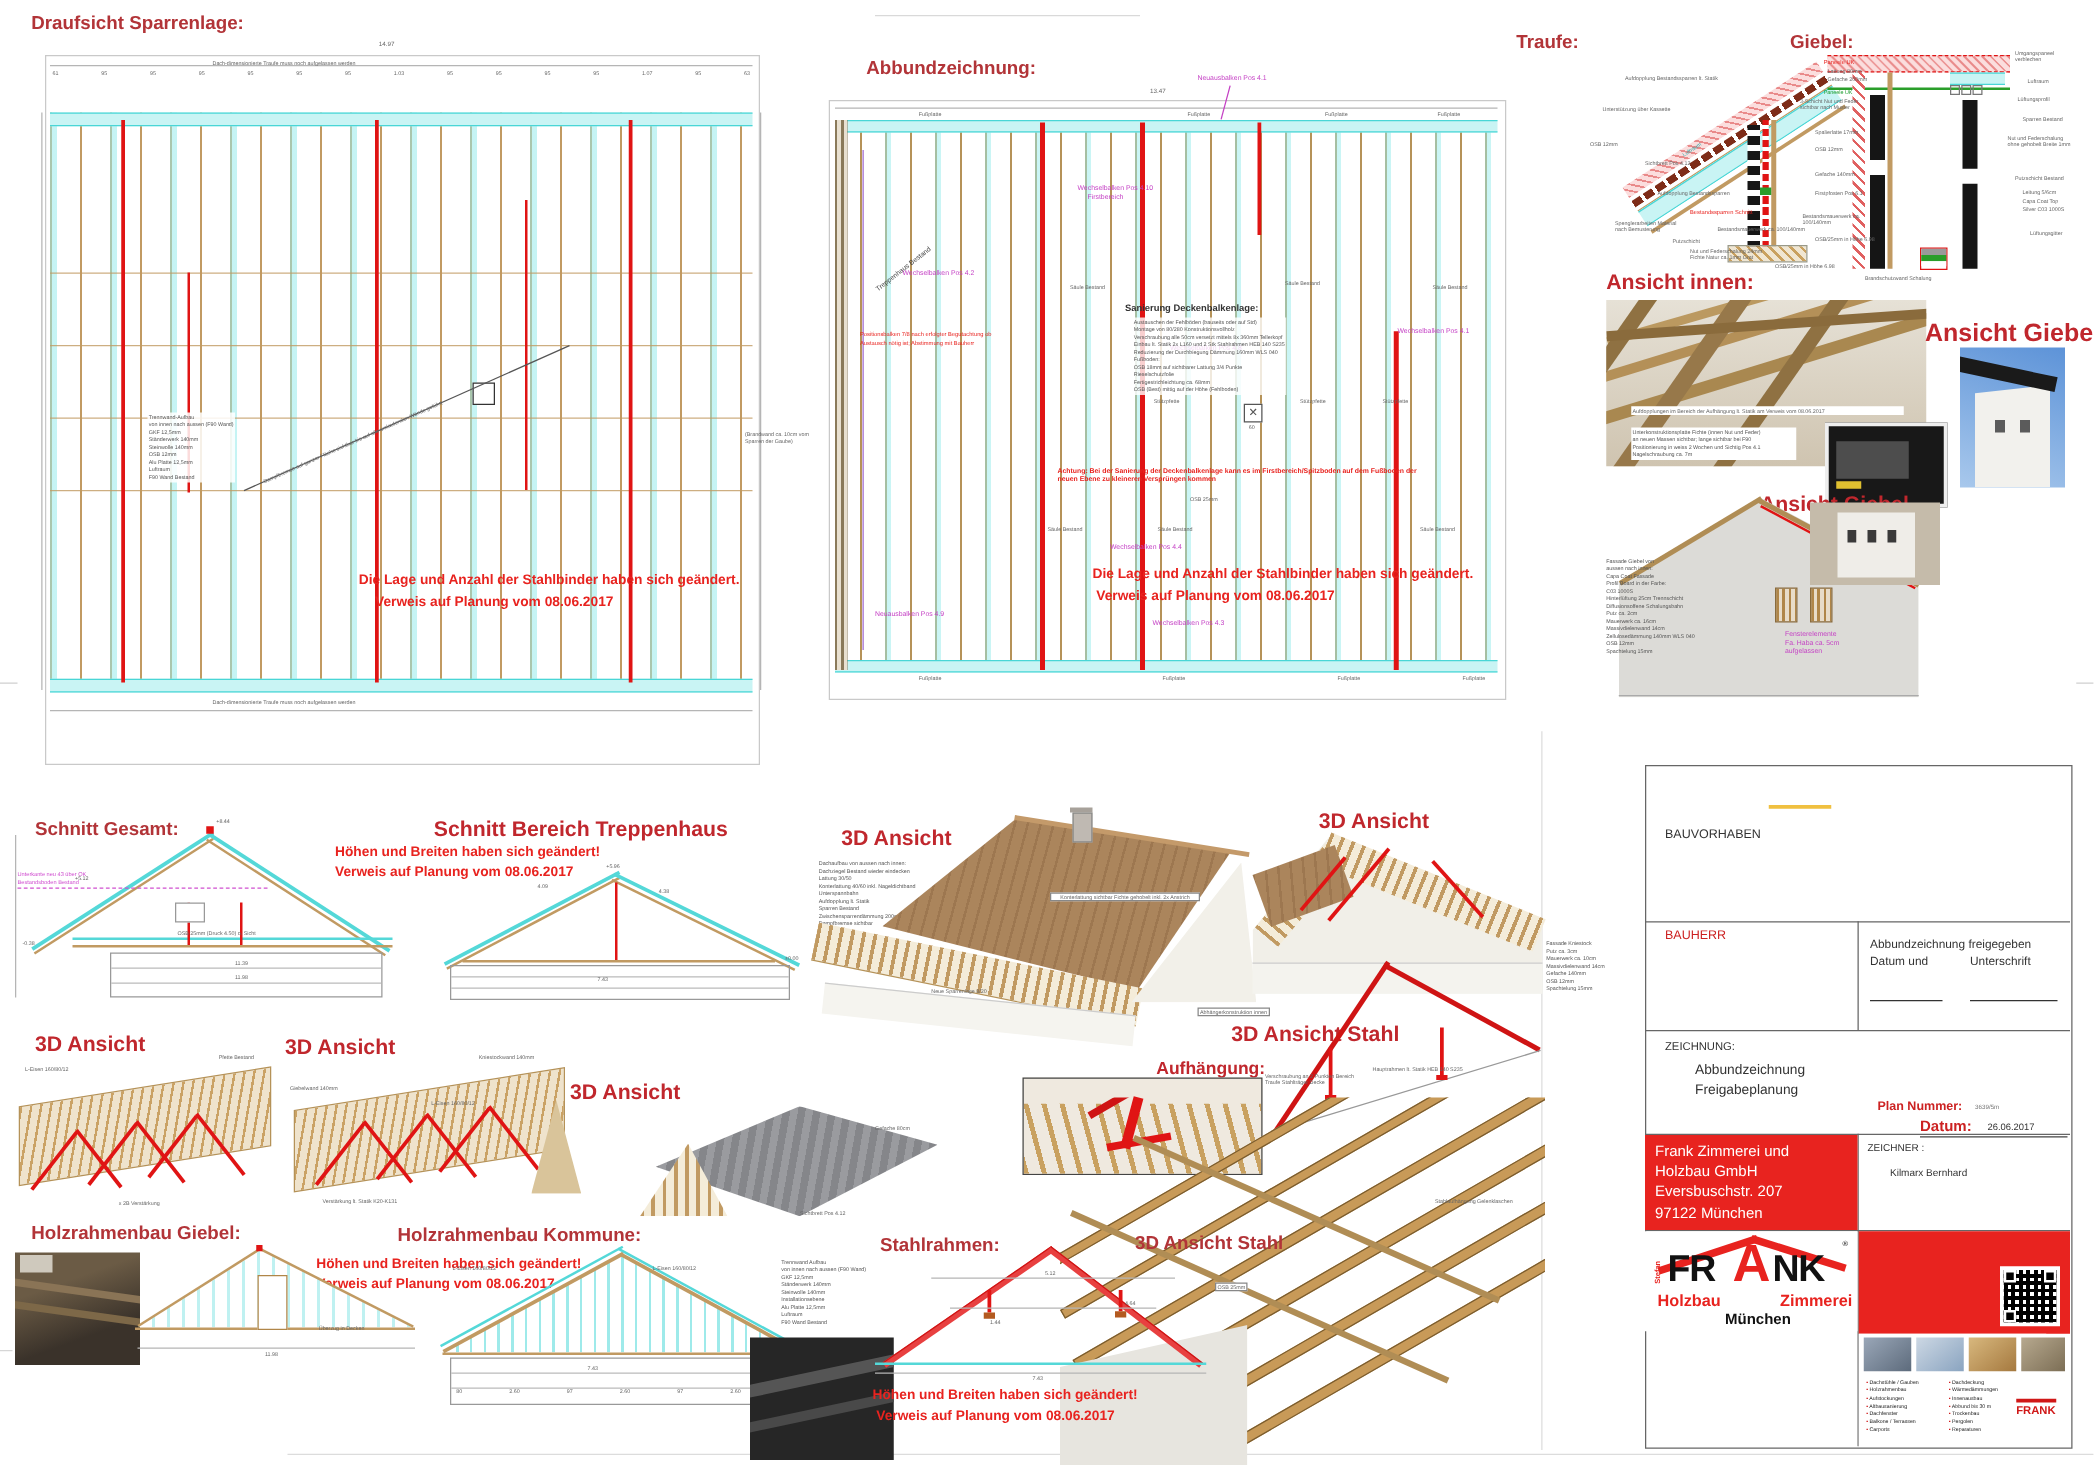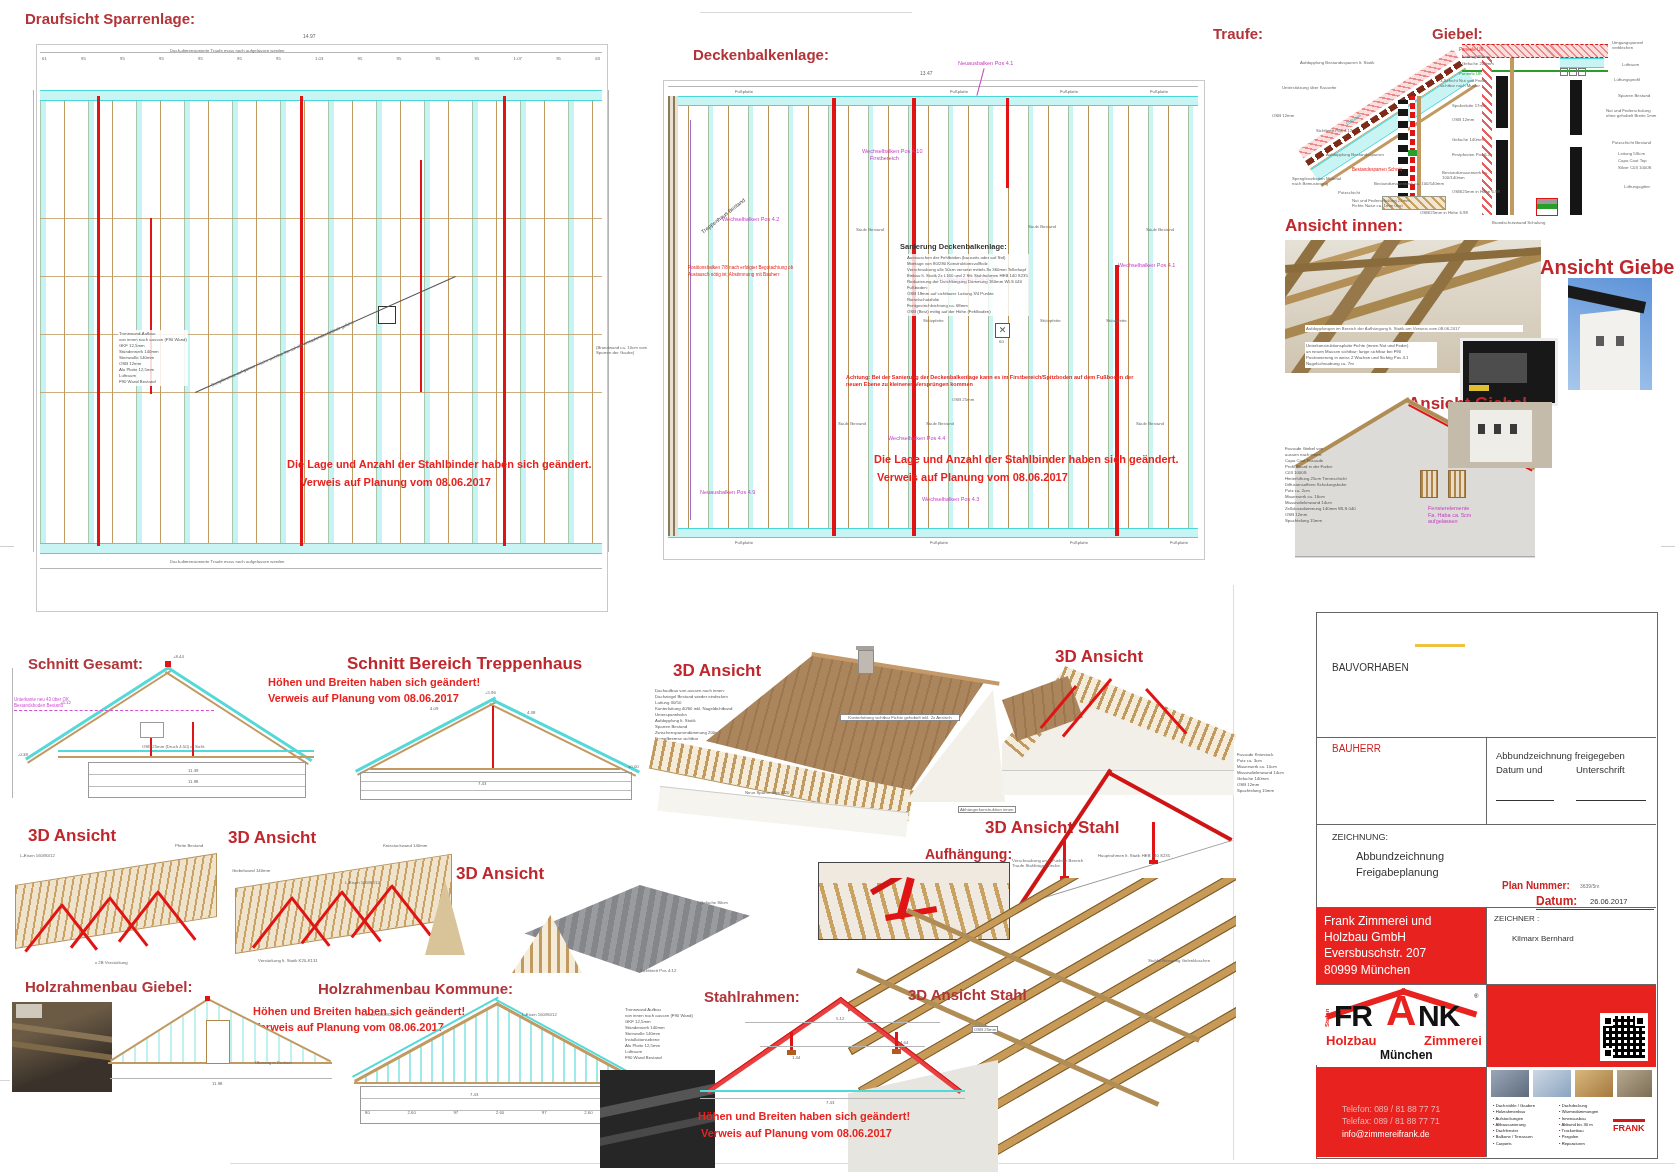--- a/index.html
+++ b/index.html
@@ -105,21 +105,21 @@
       <div>F90 Wand Bestand</div>
     </div>
   <div class="abs o0" style="left:195px;top:392px;width:285px;height:1px;background:#555;transform:rotate(-24deg)"></div>
   <div class="abs t4 o0" style="left:210px;top:383px;transform:rotate(-24deg)">Dampfbremse auf ganzer Fläche sichtbar bis auf alle umlaufenden Wände geführt</div>
   <div class="abs note" style="left:287px;top:458px">Die Lage und Anzahl der Stahlbinder haben sich geändert.</div>
   <div class="abs note" style="left:300px;top:476px">Verweis auf Planung vom 08.06.2017</div>
   <div class="abs hl" style="left:33px;top:90px;width:1px;height:462px"></div>
   <div class="abs hl" style="left:608px;top:90px;width:1px;height:462px"></div>
   <div class="abs hl" style="left:40px;top:568px;width:562px;height:1px"></div>
 
-  <div class="abs sec" style="left:693px;top:46px">Deckenbalkenlage:</div>
+  <div class="abs sec" style="left:693px;top:46px">Abbundzeichnung:</div>
   <div class="abs frame" style="left:663px;top:80px;width:540px;height:478px"></div>
   <div class="abs t5" style="left:920px;top:70px">13.47</div>
   <div class="abs hl" style="left:668px;top:86px;width:530px;height:1px"></div>
   <div class="abs t4" style="left:735px;top:89px">Fußplatte</div>
   <div class="abs t4" style="left:950px;top:89px">Fußplatte</div>
   <div class="abs t4" style="left:1060px;top:89px">Fußplatte</div>
   <div class="abs t4" style="left:1150px;top:89px">Fußplatte</div>
 
   <div class="abs joists" style="left:668px;top:96px;width:530px;height:440px"></div>
   <div class="abs cyband" style="left:668px;top:96px;width:530px;height:8px"></div>
@@ -571,46 +571,39 @@
   <div class="abs" style="left:1580px;top:883px;font-size:5px;color:#777">3639/5m</div>
   <div class="abs" style="left:1536px;top:894px;font-size:12px;font-weight:bold;color:#cc2222">Datum:</div>
   <div class="abs" style="left:1590px;top:897px;font-size:7.5px;color:#333">26.06.2017</div>
   <div class="abs" style="left:1536px;top:909px;width:118px;height:1px;background:#444"></div>
 
   <div class="abs" style="left:1316px;top:908px;width:170px;height:76px;background:#e8231f">
     <div style="padding:5px 0 0 8px;color:#fff;font-size:12px;line-height:1.35">
         <div>Frank Zimmerei und</div>
         <div>Holzbau GmbH</div>
         <div>Eversbuschstr. 207</div>
-        <div>80999 München</div>
+        <div>97122 München</div>
       </div>
   </div>
   <div class="abs" style="left:1494px;top:914px;font-size:8px;color:#333">ZEICHNER :</div>
   <div class="abs" style="left:1512px;top:934px;font-size:8px;color:#333">Kilmarx Bernhard</div>
 
   <div class="abs" style="left:1316px;top:985px;width:170px;height:80px;background:#fff;overflow:hidden">
     <div class="abs o0" style="left:10px;top:29px;width:83px;height:6px;background:#e8231f;transform:rotate(-18.2deg)"></div>
     <div class="abs o0" style="left:86px;top:3px;width:79px;height:6px;background:#e8231f;transform:rotate(17.5deg)"></div>
     <div class="abs o0" style="left:8px;top:42px;font-size:6px;color:#e8231f;transform:rotate(-90deg);font-weight:bold">Stefan</div>
     <div class="abs" style="left:18px;top:14px;font-size:30px;font-weight:900;color:#111;letter-spacing:-1px">FR</div>
     <div class="abs" style="left:70px;top:2px;font-size:42px;font-weight:900;color:#e8231f">A</div>
     <div class="abs" style="left:102px;top:14px;font-size:30px;font-weight:900;color:#111;letter-spacing:-1px">NK</div>
     <div class="abs" style="left:158px;top:8px;font-size:6px;color:#111">®</div>
     <div class="abs" style="left:10px;top:48px;font-size:13px;font-weight:bold;color:#e8231f">Holzbau</div>
     <div class="abs" style="left:108px;top:48px;font-size:13px;font-weight:bold;color:#e8231f">Zimmerei</div>
     <div class="abs" style="left:64px;top:63px;font-size:12px;font-weight:bold;color:#111">München</div>
   </div>
 
-  <div class="abs" style="left:1316px;top:1067px;width:170px;height:90px;background:#e8231f">
-    <div class="abs" style="left:26px;top:36px;font-size:8.5px;color:#e9b4b4;line-height:1.45">
-      <div>Telefon: 089 / 81 88 77 71</div>
-      <div>Telefax: 089 / 81 88 77 71</div>
-      <div style="color:#fff">info@zimmereifrank.de</div>
-    </div>
-  </div>
 
   <div class="abs" style="left:1487px;top:985px;width:169px;height:82px;background:#e8231f">
     <div class="abs" style="left:113px;top:28px;width:48px;height:48px;background:#fff;padding:3px;box-sizing:border-box">
       <div style="width:100%;height:100%;background-image:repeating-linear-gradient(0deg,#000 0 3px,transparent 3px 6px),repeating-linear-gradient(90deg,#000 0 3px,transparent 3px 6px);position:relative">
         <div class="abs" style="left:0;top:0;width:10px;height:10px;background:#000;box-shadow:inset 0 0 0 2px #fff"></div>
         <div class="abs" style="right:0;top:0;width:10px;height:10px;background:#000;box-shadow:inset 0 0 0 2px #fff"></div>
         <div class="abs" style="left:0;bottom:0;width:10px;height:10px;background:#000;box-shadow:inset 0 0 0 2px #fff"></div>
       </div>
     </div>
   </div>

